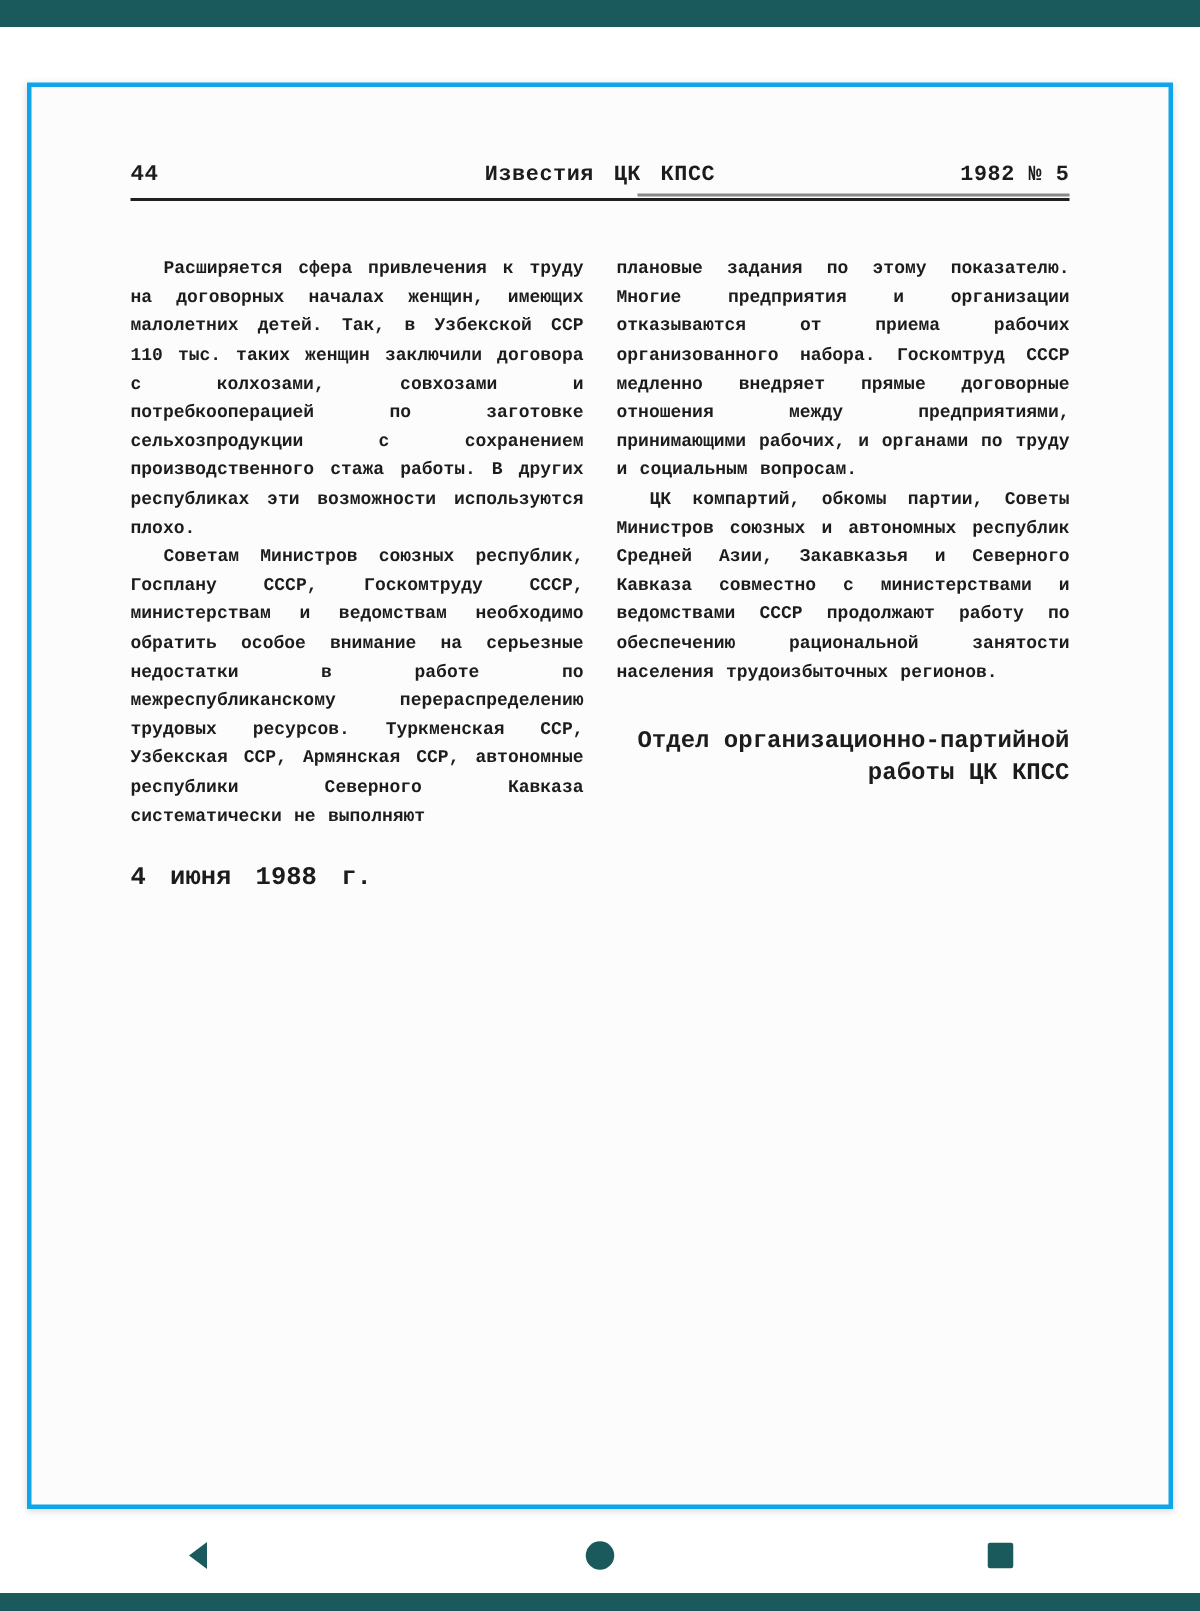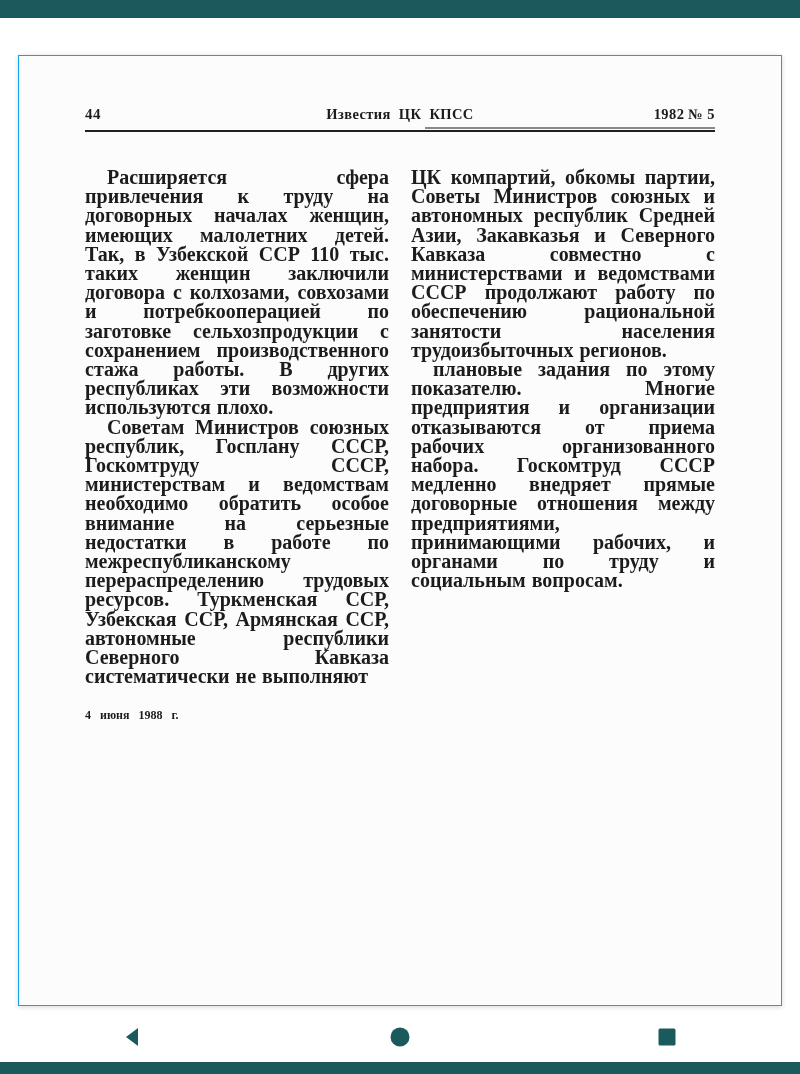--- a/index.html
+++ b/index.html
@@ -11,49 +11,49 @@
   html,body{margin:0;padding:0;background:#d8d8d8;}
   .screen{
     width:800px;height:1074px;margin:0 auto;background:#ffffff;
     display:flex;flex-direction:column;overflow:hidden;position:relative;
     font-family:"Liberation Serif","DejaVu Serif",serif;color:var(--ink);
   }
   .status-bar{height:18px;background:var(--teal);flex:0 0 auto;}
   .content-area{flex:1 1 auto;padding:37px 18px 6px;min-height:0;}
   .page{
     height:100%;background:var(--paper);
-    border:1px solid #0ea5e9;box-shadow:0 1px 5px rgba(0,0,0,.16);
-    padding:50px 66px 0;overflow:hidden;
+    border:3px solid #0ea5e9;box-shadow:0 1px 5px rgba(0,0,0,.16);
+    padding:50px 66px 0;overflow:hidden;font-family:Liberation Mono, monospace;
   }
   .page-header{
     display:grid;grid-template-columns:1fr auto 1fr;align-items:baseline;
     font-weight:700;font-size:14.5px;letter-spacing:.4px;
   }
   .pg-num{justify-self:start;font-size:15px;}
   .pg-title{justify-self:center;word-spacing:4px;}
   .pg-issue{justify-self:end;}
   .header-rule{height:2px;background:#202020;margin-top:7px;position:relative;}
   .header-rule::after{
     content:"";position:absolute;right:0;top:-3px;width:46%;height:2px;background:#2a2a2a;opacity:.55;
   }
   .columns{display:flex;gap:22px;margin-top:36px;}
   .col{flex:1 1 0;min-width:0;}
   .para{
-    margin:0;text-align:justify;font-size:20px;line-height:19.2px;
+    margin:0;text-align:justify;font-size:12px;line-height:19.2px;
     text-indent:22px;font-weight:700;word-spacing:1px;
     hyphens:auto;-webkit-hyphens:auto;
   }
   .col-right .para:first-child{text-indent:0;}
   .sig{
     margin-top:26px;font-weight:700;font-size:16px;line-height:21px;
     white-space:pre-line;
   }
   .sig-center{text-align:center;padding-right:14px;}
   .sig-right{text-align:right;}
-  .date-line{margin-top:22px;font-size:12px;font-weight:700;word-spacing:6px;}
+  .date-line{margin-top:22px;font-size:17px;font-weight:700;word-spacing:6px;}
   .nav-bar{
     height:50px;flex:0 0 auto;background:#ffffff;
     display:flex;align-items:center;
   }
   .nav-btn{
     flex:1 1 0;display:flex;align-items:center;justify-content:center;
     background:none;border:none;padding:0;cursor:pointer;height:100%;
   }
   .nav-btn svg{display:block;}
   .nav-icon{fill:var(--teal);}
@@ -79,23 +79,25 @@
       <div class="columns">
         <div class="col col-left">
           <div>
               <p class="para">Расширяется сфера привлечения к труду на договорных началах женщин, имеющих малолетних детей. Так, в Узбекской ССР 110 тыс. таких женщин заключили договора с колхозами, совхозами и потребкооперацией по заготовке сельхозпродукции с сохранением производственного стажа работы. В других республиках эти возможности используются плохо.</p>
               <p class="para">Советам Министров союзных республик, Госплану СССР, Госкомтруду СССР, министерствам и ведомствам необходимо обратить особое внимание на серьезные недостатки в работе по межреспубликанскому перераспределению трудовых ресурсов. Туркменская ССР, Узбекская ССР, Армянская ССР, автономные республики Северного Кавказа систематически не выполняют</p>
             </div>
           <div class="date-line">4 июня 1988 г.</div>
         </div>
         <div class="col col-right">
           <div>
+              <p class="para">плановые задания по этому показателю. Многие предприятия и организации отказываются от приема рабочих организованного набора. Госкомтруд СССР медленно внедряет прямые договорные отношения между предприятиями, принимающими рабочих, и органами по труду и социальным вопросам.</p>
               <p class="para">ЦК компартий, обкомы партии, Советы Министров союзных и автономных республик Средней Азии, Закавказья и Северного Кавказа совместно с министерствами и ведомствами СССР продолжают работу по обеспечению рациональной занятости населения трудоизбыточных регионов.</p>
-              <p class="para">плановые задания по этому показателю. Многие предприятия и организации отказываются от приема рабочих организованного набора. Госкомтруд СССР медленно внедряет прямые договорные отношения между предприятиями, принимающими рабочих, и органами по труду и социальным вопросам.</p>
             </div>
+          <div class="sig sig-right">Отдел организационно-партийной
+работы ЦК КПСС</div>
         </div>
       </div>
 
     </div>
   </div>
 
   <div class="nav-bar">
     <button class="nav-btn" aria-label="Back">
       <span>
         <svg width="24" height="24" viewBox="0 0 24 24">

